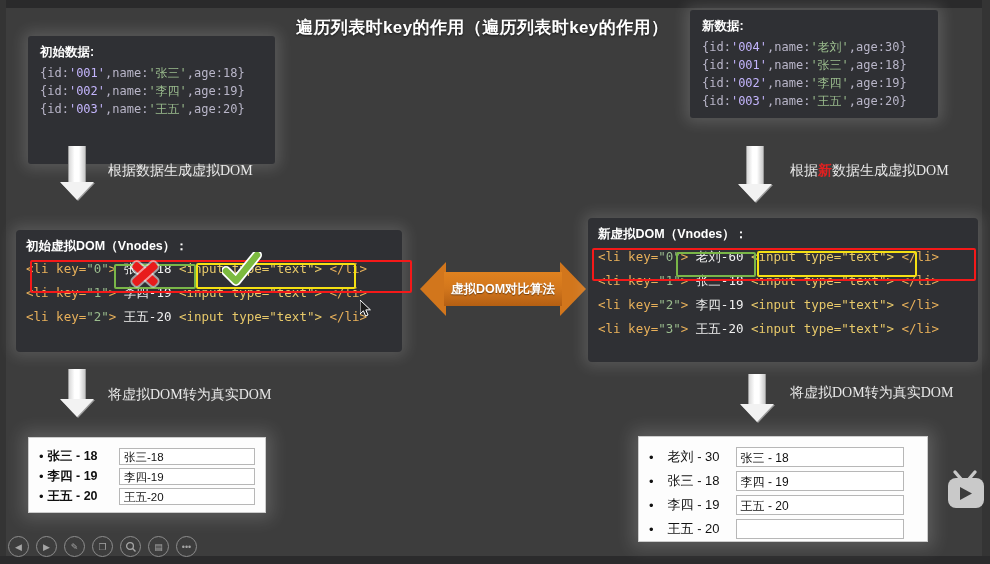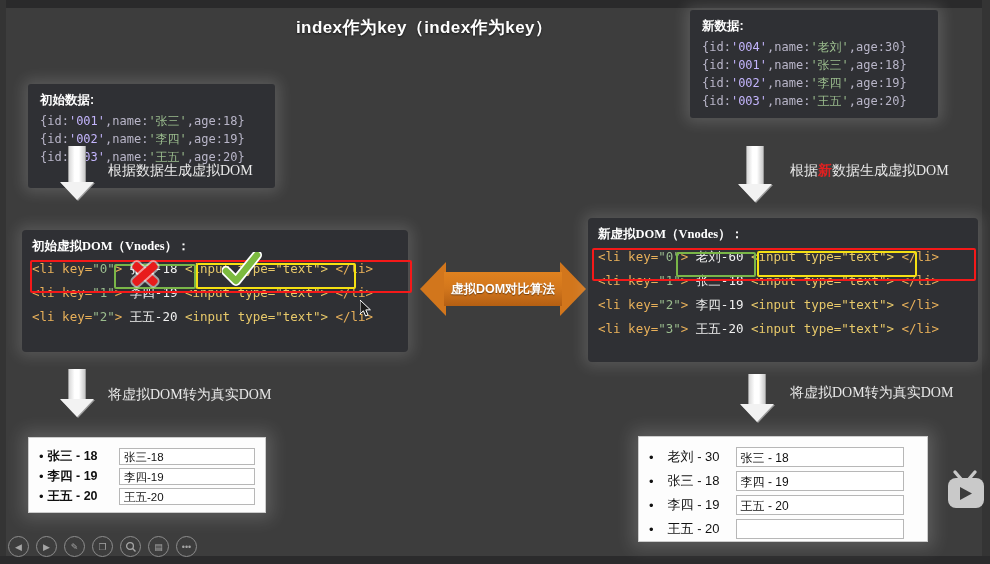--- a/index.html
+++ b/index.html
@@ -35,42 +35,42 @@
     font-size:12.5px;font-weight:bold;color:#ffffff;
     margin-bottom:3px;white-space:nowrap;
   }
   .code-line{
     font-family:"DejaVu Sans Mono","Liberation Mono",monospace;
     font-size:12px;line-height:18px;color:#b9b6c9;white-space:nowrap;
   }
   .code-line .str{color:#c4b5fd;}
   .code-line .cn{color:#9bbd8e;}
 
-  #init-data{left:28px;top:36px;width:247px;height:104px;margin-top:48px;}
+  #init-data{left:28px;top:36px;width:247px;height:128px;}
   #new-data{left:690px;top:10px;width:248px;height:108px;}
   #new-data .code-line:first-of-type{margin-top:8px;}
 
   
   .vnode-card{
     position:absolute;background:#2f3034;border-radius:4px;
     box-shadow:0 0 14px 5px rgba(255,255,255,.13);
     padding:8px 10px 10px 10px;box-sizing:border-box;
   }
-  .vnode-head{font-size:12.5px;font-weight:bold;color:#ffffff;margin-bottom:2px;white-space:nowrap;font-family:Liberation Serif, serif;}
+  .vnode-head{font-size:12.5px;font-weight:bold;color:#ffffff;margin-bottom:2px;white-space:nowrap;}
   .v-line{
     font-family:"DejaVu Sans Mono","Liberation Mono",monospace;
     font-size:12.5px;line-height:24px;white-space:nowrap;color:#e6a23c;
     position:relative;
   }
   .v-line .tag{color:#e8b05a;}
   .v-line .attr{color:#e8c96a;}
   .v-line .val{color:#9bbd8e;}
   .v-line .plain{color:#f0f0f0;}
 
-  #vnodes-left{left:22px;top:230px;width:386px;height:122px;}
+  #vnodes-left{left:16px;top:230px;width:386px;height:122px;}
   #vnodes-right{left:588px;top:218px;width:390px;height:144px;}
 
   
   .hl-red{position:absolute;border:2px solid #f51919;border-radius:2px;pointer-events:none;}
   .hl-green{position:absolute;border:2px solid #7ab648;border-radius:2px;pointer-events:none;}
   .hl-yellow{position:absolute;border:2px solid #f5e112;border-radius:2px;pointer-events:none;}
 
   
   .arrow-down{position:absolute;width:34px;}
   .arrow-down .shaft{
@@ -161,21 +161,21 @@
 </head>
 <body>
 
 <div class="stage">
 
   <div class="band-top"></div>
   <div class="band-left"></div>
   <div class="band-right"></div>
   <div class="band-bottom"></div>
 
-  <div class="title">index作为key（index作为key）</div>
+  <div class="title">遍历列表时key的作用（遍历列表时key的作用）</div>
 
   <div class="code-card" id="init-data">
     <div class="card-head">初始数据:</div>
     <div class="code-line"><span>{id:</span><span class="str">'001'</span><span>,name:</span><span class="cn">'张三'</span><span>,age:18}</span></div>
     <div class="code-line"><span>{id:</span><span class="str">'002'</span><span>,name:</span><span class="cn">'李四'</span><span>,age:19}</span></div>
     <div class="code-line"><span>{id:</span><span class="str">'003'</span><span>,name:</span><span class="cn">'王五'</span><span>,age:20}</span></div>
   </div>
 
   <div class="code-card" id="new-data">
     <div class="card-head">新数据:</div>

